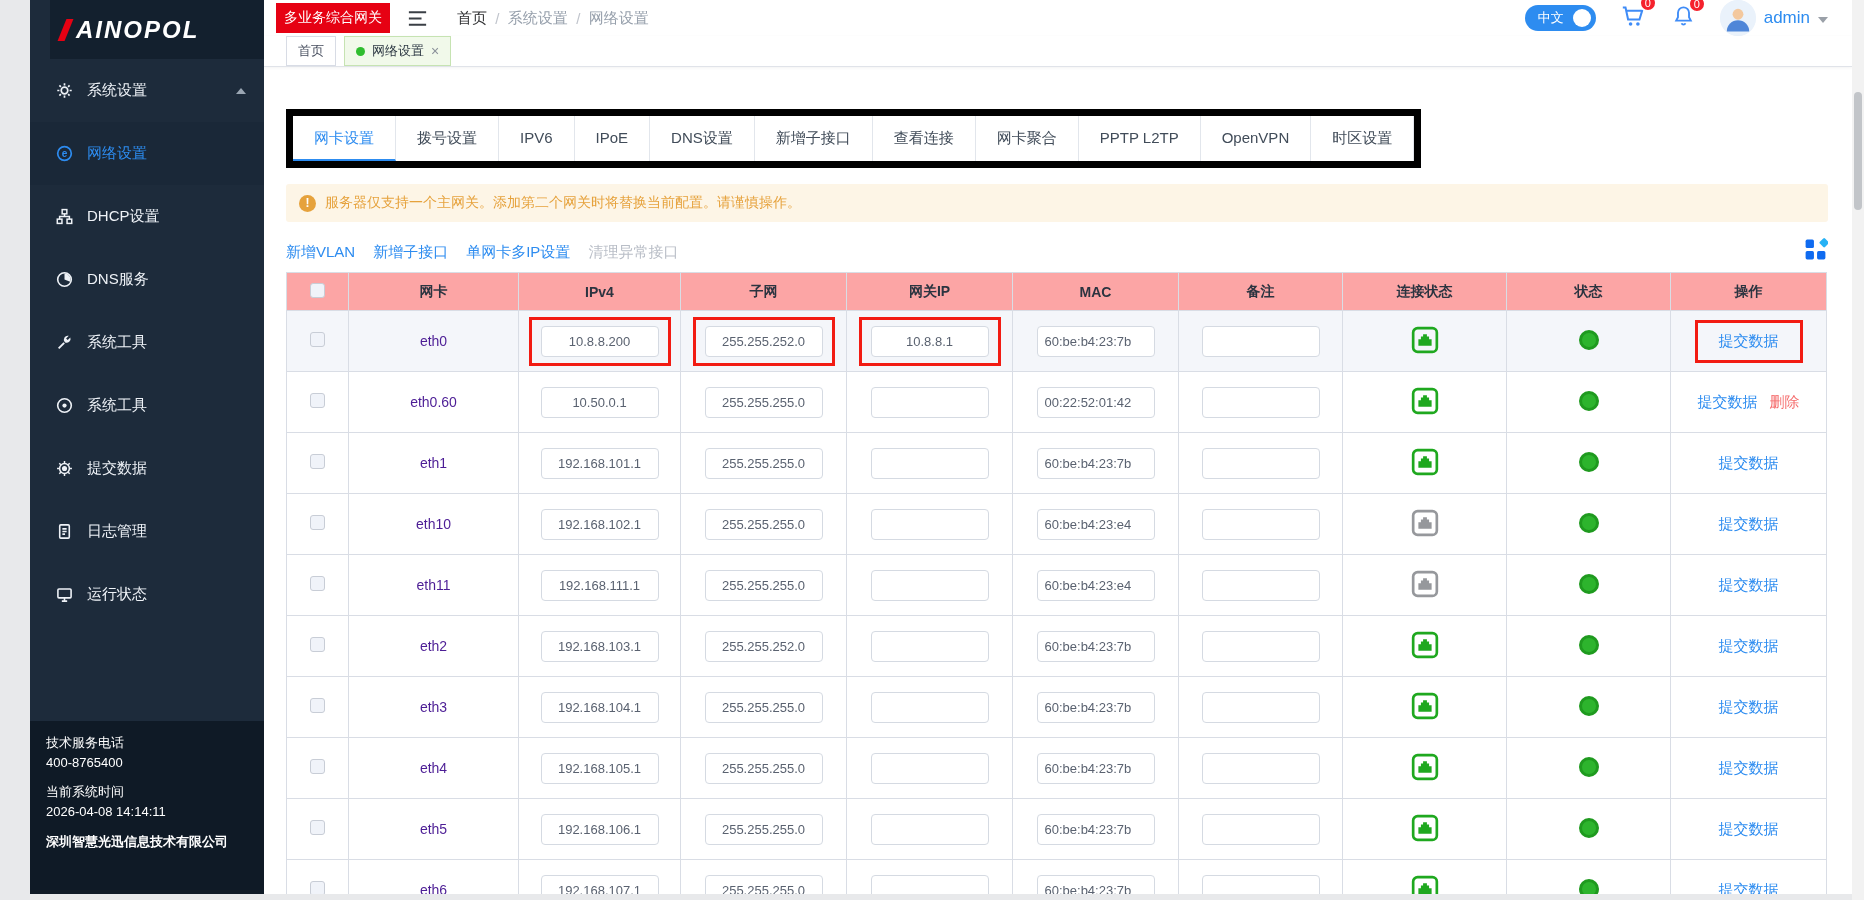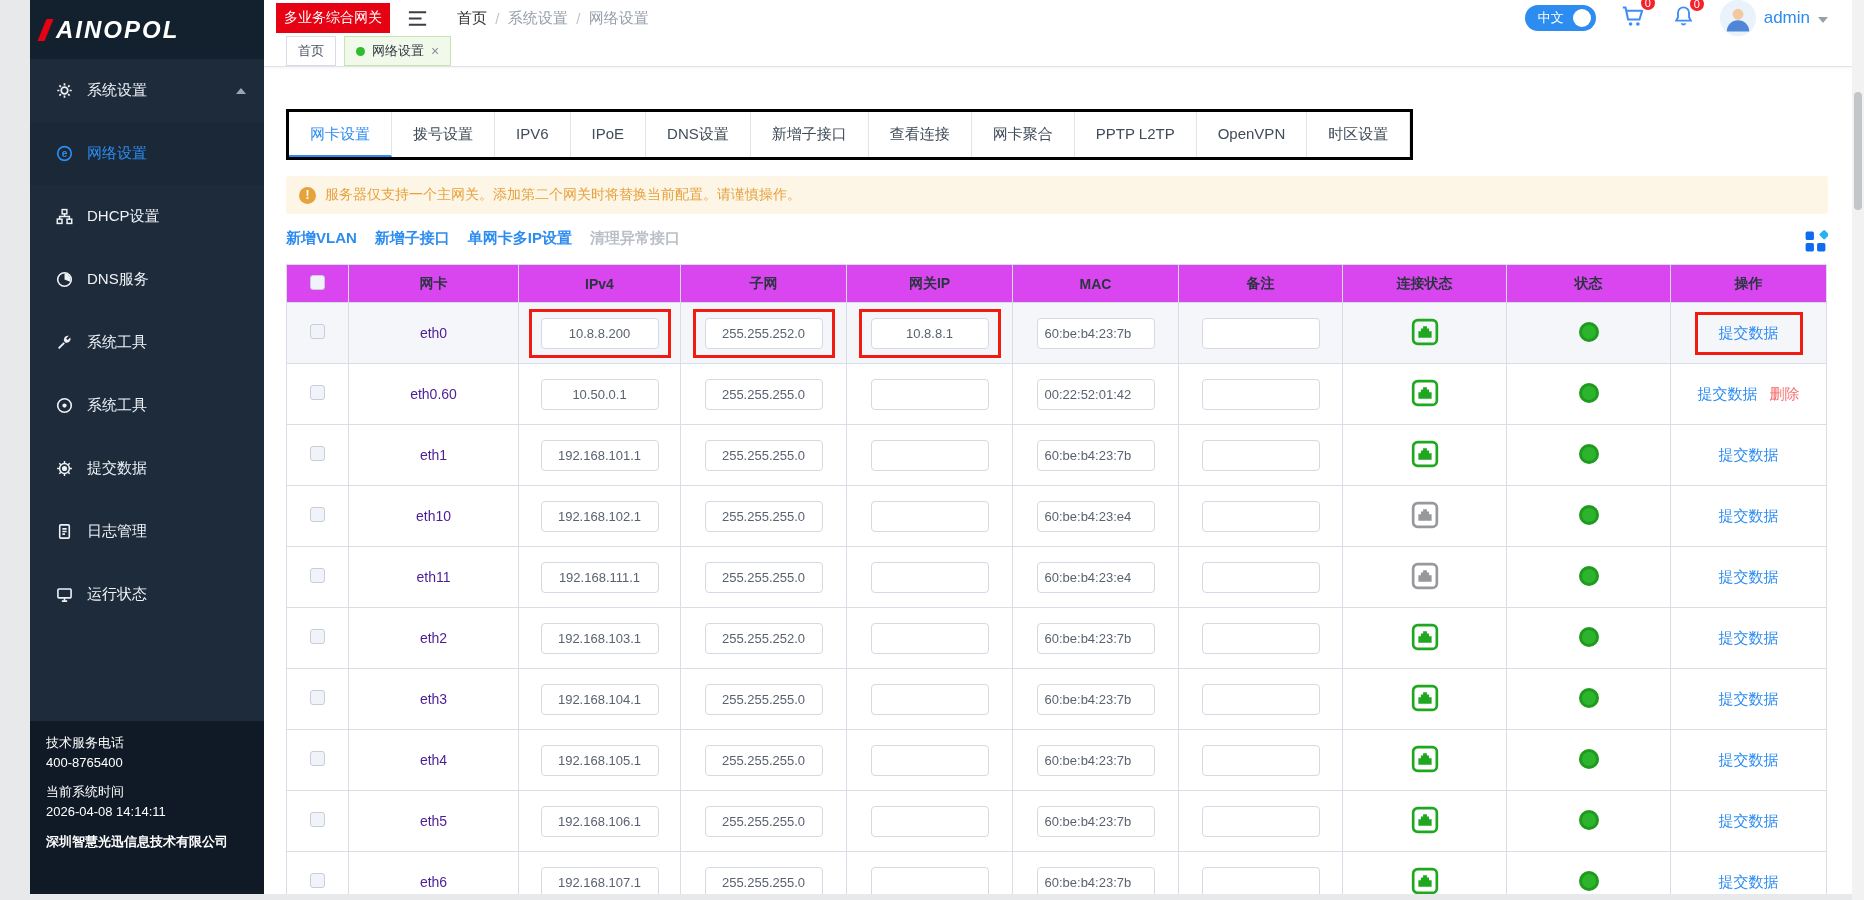--- a/index.html
+++ b/index.html
@@ -3,21 +3,21 @@
 <meta charset="utf-8">
 <style>
   * { margin:0; padding:0; box-sizing:border-box; }
   html,body { width:1864px; height:900px; overflow:hidden; }
   body { background:#e8e9eb; font-family:"Liberation Sans","DejaVu Sans",sans-serif; position:relative; }
 
   .app { position:absolute; left:30px; top:0; width:1822px; height:894px; background:#fff; display:flex; overflow:hidden; }
 
   
   .sidebar { width:234px; flex-shrink:0; background:var(--sidebar-bg,#1d2b3b); color:#e8ecf2; position:relative; }
-  .logo { height:59px; background:#13202e; display:flex; align-items:center; padding-left:12px; }
+  .logo { height:59px; background:#13202e; display:flex; align-items:center; padding-left:12px;margin-left:20px; }
   .logo-accent { width:7px; height:22px; background:#e60113; transform:skewX(-22deg); margin-right:7px; }
   .logo-text { color:#fff; font-size:24px; font-weight:bold; font-style:italic; letter-spacing:2px; }
   .menu-item { height:63px; display:flex; align-items:center; padding:0 18px 0 26px; gap:13px; font-size:15px; cursor:pointer; color:#eef2f7; }
   .menu-item.active { color:var(--accent,#2d8cf0); background:#17253463; }
   .menu-item .mi-icon { width:18px; height:18px; display:inline-flex; align-items:center; }
   .chev { width:0; height:0; border-left:5px solid transparent; border-right:5px solid transparent; border-bottom:6px solid #9aa6b3; margin-left:auto; }
   .sidebar-footer { position:absolute; left:0; right:0; bottom:0; height:173px; background:#0f1a26; padding:12px 16px; font-size:13px; line-height:1.55; color:#fff; }
   .sf-gap { height:9px; }
   .sf-company { font-weight:bold; }
 
@@ -41,35 +41,35 @@
   .username { color:var(--accent,#2d8cf0); font-size:17px; }
   .caret-down { width:0; height:0; border-left:5px solid transparent; border-right:5px solid transparent; border-top:6px solid #9aa0a8; margin-top:4px; }
 
   .tagsbar { height:42px; background:#fff; display:flex; align-items:center; gap:8px; padding-left:22px; border-bottom:1px solid #e0e3e9; box-shadow:0 1px 3px rgba(0,0,0,.05); }
   .tag { border:1px solid #d8dce5; background:#fff; color:#495060; font-size:13px; padding:5px 11px; display:flex; align-items:center; gap:7px; cursor:pointer; }
   .tag.active { background:#f1f9ea; border-color:#c6e3b2; color:#2f3a45; }
   .tag-dot { width:9px; height:9px; border-radius:50%; background:#2fbd2f; }
   .tag-x { color:#8a9099; font-size:14px; line-height:1; cursor:pointer; }
 
   .subtabs-row { padding:6px 0 0 22px; }
-  .subtabs { display:inline-flex; border:3px solid #000000; background:#fff;margin-top:36px; }
+  .subtabs { display:inline-flex; border:7px solid #000000; background:#fff;margin-top:36px; }
   .subtab { padding:13px 21px; font-size:15px; color:#414c59; border-right:1px solid #e2e6ec; cursor:pointer; white-space:nowrap; }
   .subtab.active { color:var(--accent,#2d8cf0); border-bottom:2px solid var(--accent,#2d8cf0); padding-bottom:11px; }
 
   .warning { margin:16px 24px 0 22px; background:#fdf5e6; border-radius:3px; padding:10px 13px; display:flex; align-items:center; gap:9px; color:var(--warn,#e6a23c); font-size:14px; }
   .warn-icon { width:17px; height:17px; border-radius:50%; background:var(--warn,#e6a23c); color:#fff; font-size:12px; font-weight:bold; display:flex; align-items:center; justify-content:center; flex-shrink:0; }
 
-  .actions-row { margin:15px 24px 10px 22px; display:flex; align-items:flex-start;font-weight:bold; }
+  .actions-row { margin:15px 24px 10px 22px; display:flex; align-items:flex-end; }
   .action-link { color:var(--accent,#2d8cf0); font-size:15px; margin-right:18px; cursor:pointer; text-decoration:none; }
   .action-link.disabled { color:#b9bec7; cursor:default; }
   .grid-icon { margin-left:auto; display:inline-flex; cursor:pointer; }
 
   table { border-collapse:collapse; table-layout:fixed; width:1540px; margin-left:22px; font-size:14px; background:#fff; }
   th, td { border:1px solid #d9dde5; text-align:center; vertical-align:middle; }
-  th { height:38px; font-weight:bold; color:#2b3440; background:#d946ef; font-size:14px; }
+  th { height:38px; font-weight:bold; color:#2b3440; background:#fca5a5; font-size:14px; }
   td { height:61px; color:#525a66; }
   tbody tr.highlight td { background:#f4f6fa; }
   .nic-name { font-size:14px; color:#4c1d95; }
   .cb { width:15px; height:15px; border:1px solid #c8cdd6; border-radius:3px; background:#f0f3f9; display:inline-block; cursor:pointer; }
   .wrap { display:inline-block; position:relative; line-height:0; }
   .cell-input { width:118px; height:31px; border:1px solid #d5dae2; border-radius:4px; background:#fff; font-size:13px; color:#5a6270; text-align:center; font-family:inherit; outline:none; }
   .in-mac { text-align:left; padding:0 7px; }
   .link-icon { display:inline-flex; }
   .link-icon.up { color:var(--success,#1fa81f); }
   .link-icon.down { color:#96989c; }

